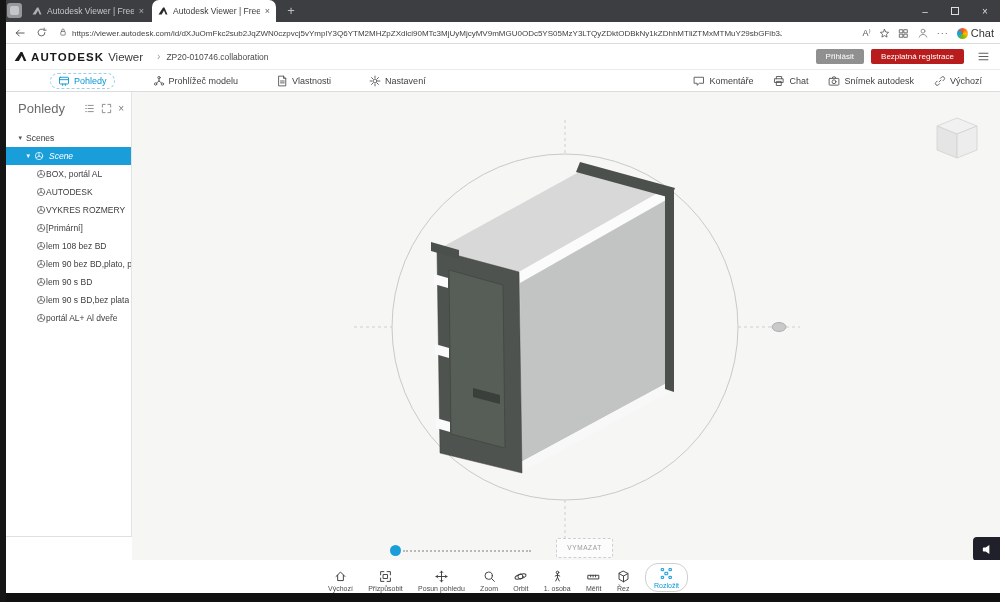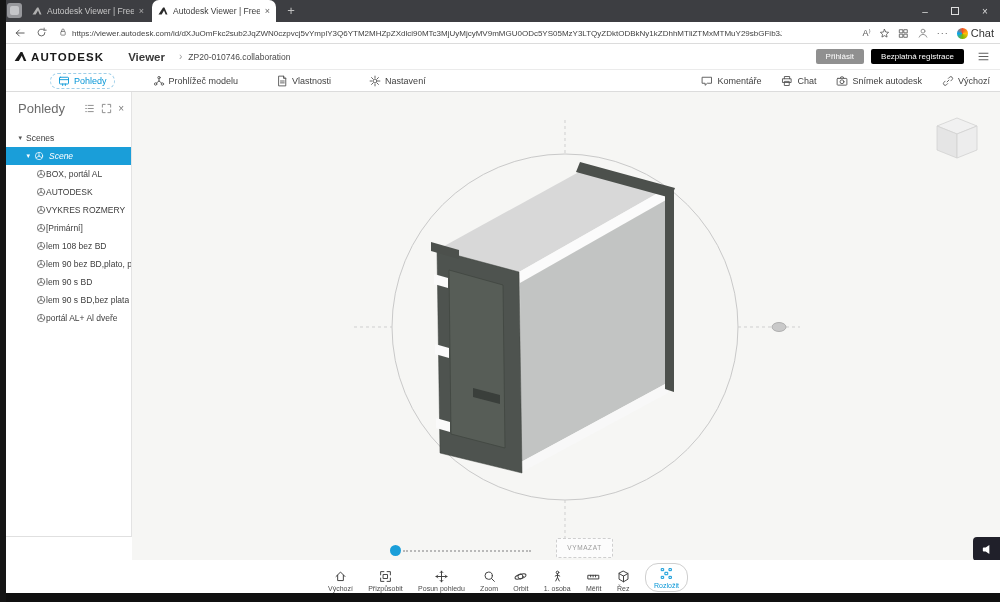--- a/index.html
+++ b/index.html
@@ -34,34 +34,34 @@
   .dots { font-size:9px; letter-spacing:1px; color:#555; }
   .copilot-wrap { display:flex; align-items:center; gap:3px; }
   .copilot-dot { width:11px; height:11px; border-radius:50%; background:conic-gradient(#f35325,#ffba08,#7fba00,#05a6f0,#f35325); }
   .chat-label { font-size:11px; color:#333; }
 
   
   .vheader { position:absolute; left:6px; top:44px; width:994px; height:26px; background:#fff; border-bottom:1px solid #ebebeb; display:flex; align-items:center; }
   .brand { display:flex; align-items:center; gap:4px; margin-left:8px; }
   .brand-mark { color:#1a1a1a; }
   .brand-bold { font-size:11.5px; font-weight:700; letter-spacing:1.1px; color:#1a1a1a; }
-  .brand-light { font-size:11.5px; font-weight:700; color:#3a3a3a; margin-left:20px; }
+  .brand-light { font-size:11.5px; font-weight:400; color:#3a3a3a; margin-left:0; }
   .crumb { display:flex; align-items:center; gap:6px; margin-left:14px; }
   .crumb-chevron { color:#9a9a9a; font-size:10px; }
   .crumb-text { font-size:8.5px; color:#4a4a4a; }
   .vheader-right { margin-left:auto; display:flex; align-items:center; gap:7px; margin-right:10px;padding-left:13px; }
   .btn { font-size:8px; color:#fff; border:none; border-radius:2px; height:15px; padding:0 10px; line-height:15px; cursor:pointer; font-family:inherit; }
   .btn-signin { background:#909090; }
-  .btn-register { background:#000000; }
+  .btn-register { background:#b91c1c; }
   .hamburger { color:#5a5a5a; margin-left:6px; }
 
   
   .vtoolbar { position:absolute; left:6px; top:70px; width:994px; height:22px; background:#fff; border-bottom:1px solid #dcdcdc; display:flex; align-items:center; }
   .tb-left { display:flex; align-items:center; gap:38px; margin-left:44px; }
-  .tb-right { display:flex; align-items:center; gap:20px; margin-left:auto; margin-right:10px; }
+  .tb-right { display:flex; align-items:center; gap:20px; margin-left:auto; margin-right:18px; }
   .tb-item { display:flex; align-items:center; gap:4px; font-size:9px; color:#3f3f3f; cursor:pointer; }
   .tb-item .ic { color:#555; }
   .tb-item.active { color:#0696d7; border:1px dashed #9fcfe9; border-radius:8px; padding:1px 7px; }
   .tb-item.active .ic { color:#0696d7; }
 
   
   .panel { position:absolute; left:6px; top:92px; width:126px; height:445px; background:#fff; border-right:1px solid #e3e3e3; border-bottom:1px solid #e0e0e0; z-index:5; }
   .panel-title { position:absolute; left:12px; top:9px; font-size:13px; color:#6b6b6b; font-weight:400; }
   .panel-icons { position:absolute; right:7px; top:11px; display:flex; gap:6px; align-items:center; color:#7a7a7a; }
   .panel-close { font-size:10px; line-height:10px; color:#7a7a7a; }

